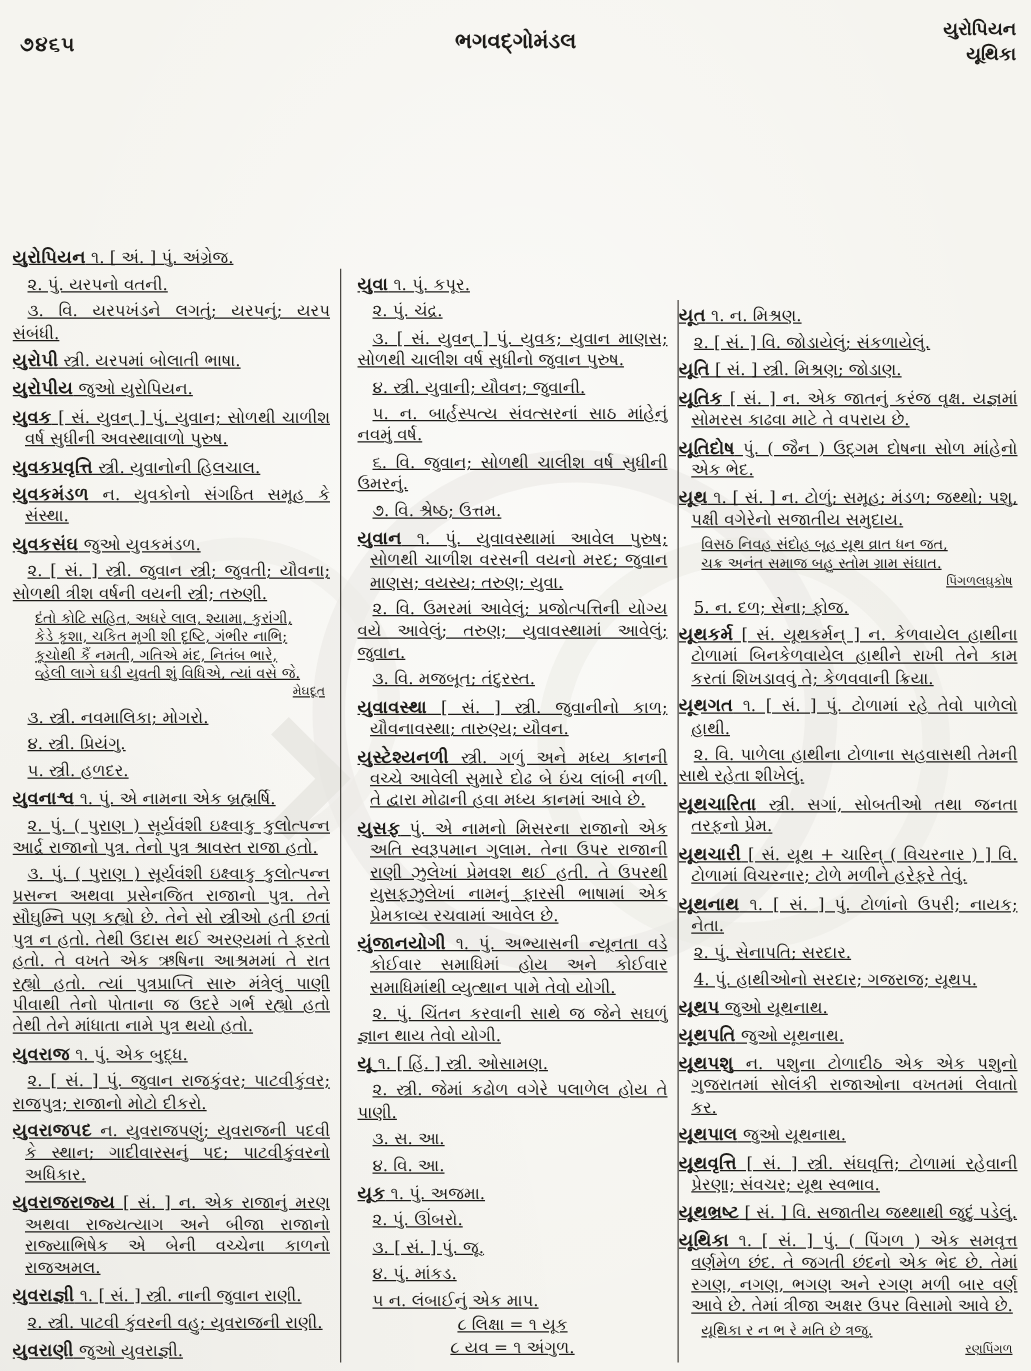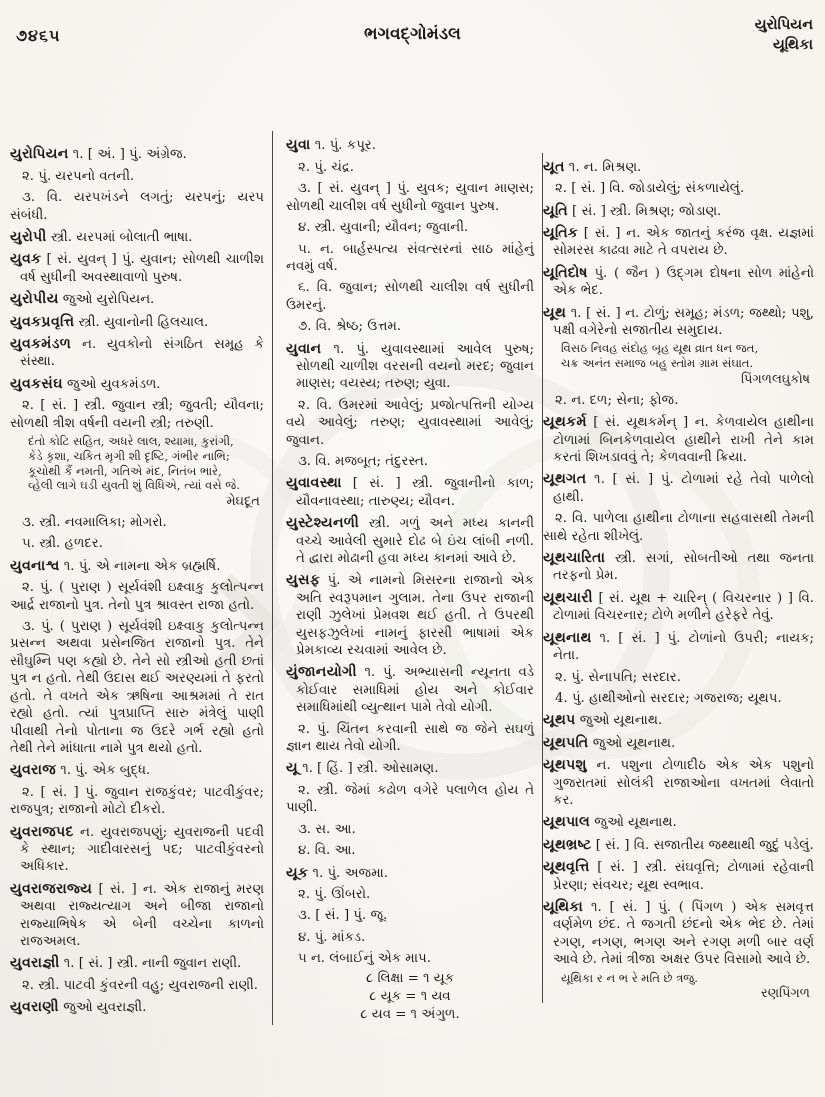--- a/index.html
+++ b/index.html
@@ -27,32 +27,32 @@
   .wm-ring1{left:250px;top:360px;width:420px;height:420px;border:26px solid var(--watermark);border-radius:50%;opacity:.55;}
   .wm-ring2{left:430px;top:430px;width:330px;height:330px;border:22px solid var(--watermark);border-radius:50%;opacity:.45;}
   .wm-chevron{left:196px;top:588px;width:70px;height:70px;border-top:20px solid #e7e6e1;border-right:20px solid #e7e6e1;transform:rotate(45deg);opacity:.8;}
   .wm-swoosh{left:60px;top:430px;width:260px;height:260px;border:18px solid #edece7;border-radius:50%;border-left-color:transparent;border-bottom-color:transparent;transform:rotate(20deg);opacity:.5;}
 
   header{position:relative;height:64px;z-index:2;}
   .pgnum{position:absolute;left:16px;top:26px;font-weight:bold;font-size:16px;letter-spacing:1px;}
   .ptitle{position:absolute;left:0;right:0;top:23px;text-align:center;font-weight:bold;font-size:17px;}
   .guide{position:absolute;right:12px;top:14px;text-align:right;font-weight:bold;font-size:14.5px;line-height:1.35;}
 
-  .cols{position:relative;display:flex;z-index:1;align-items:center;height:1026px;padding:2px 6px 0 10px;}
+  .cols{position:relative;display:flex;z-index:1;align-items:flex-end;height:1026px;padding:2px 6px 0 10px;text-decoration:underline;}
   .col{font-size:13.3px;line-height:17.4px;text-align:justify;overflow:hidden;}
   .col-1{width:262px;padding-right:8px;}
   .col-2{width:270px;border-left:1px solid var(--rule);padding-left:13px;padding-right:8px;}
   .col-3{width:274px;border-left:1px solid var(--rule);padding-left:0;padding-right:2px;}
 
   p.entry{padding-left:10px;text-indent:-10px;margin-top:5px;}
   p.entry b.headword{font-weight:bold;font-size:14.2px;letter-spacing:.3px;}
   p.sense{text-indent:12px;margin-top:4px;}
   .verse{font-size:11.6px;line-height:14.8px;margin:3px 0 2px 18px;text-align:left;}
   .verse .vline{white-space:nowrap;overflow:hidden;}
-  .verse .cite{text-align:right;padding-right:4px;font-size:13px;margin-top:1px;}
+  .verse .cite{text-align:right;padding-right:4px;font-size:10px;margin-top:1px;}
   .measure{margin:2px 0 2px 0;text-align:center;line-height:18px;}
 </style>
 </head>
 <body>
 
 <div class="page">
   <div class="wm wm-ring1"></div>
   <div class="wm wm-ring2"></div>
   <div class="wm wm-swoosh"></div>
   <div class="wm wm-chevron"></div>
@@ -65,34 +65,35 @@
       <div>યૂથિકા</div>
     </div>
   </header>
 
   <main class="cols">
     <section class="col col-1">
         <p class="entry"><b class="headword">યુરોપિયન</b> ૧. [ અં. ] પું. અંગ્રેજ.</p>
         <p class="sense">૨. પું. યરપનો વતની.</p>
         <p class="sense">૩. વિ. યરપખંડને લગતું; યરપનું; યરપ સંબંધી.</p>
         <p class="entry"><b class="headword">યુરોપી</b> સ્ત્રી. યરપમાં બોલાતી ભાષા.</p>
+        <p class="entry"><b class="headword">યુરોપીય</b> જુઓ યુરોપિયન.</p>
         <p class="entry"><b class="headword">યુવક</b> [ સં. યુવન્ ] પું. યુવાન; સોળથી ચાળીશ વર્ષ સુધીની અવસ્થાવાળો પુરુષ.</p>
-        <p class="entry"><b class="headword">યુરોપીય</b> જુઓ યુરોપિયન.</p>
         <p class="entry"><b class="headword">યુવકપ્રવૃત્તિ</b> સ્ત્રી. યુવાનોની હિલચાલ.</p>
         <p class="entry"><b class="headword">યુવકમંડળ</b> ન. યુવકોનો સંગઠિત સમૂહ કે સંસ્થા.</p>
         <p class="entry"><b class="headword">યુવકસંઘ</b> જુઓ યુવકમંડળ.</p>
         <p class="sense">૨. [ સં. ] સ્ત્રી. જુવાન સ્ત્રી; જુવતી; યૌવના; સોળથી ત્રીશ વર્ષની વયની સ્ત્રી; તરુણી.</p>
         <div class="verse">
           <div class="vline">દંતો કોટિ સહિત, અધરે લાલ, શ્યામા, કુરાંગી,</div>
           <div class="vline">કેડે કૃશા, ચકિત મૃગી શી દૃષ્ટિ, ગંભીર નાભિ;</div>
           <div class="vline">કૂચોથી કૈં નમતી, ગતિએ મંદ, નિતંબ ભારે,</div>
           <div class="vline">વ્હેલી લાગે ઘડી યુવતી શું વિધિએ, ત્યાં વસે જે.</div>
           <div class="cite">મેઘદૂત</div>
         </div>
         <p class="sense">૩. સ્ત્રી. નવમાલિકા; મોગરો.</p>
+        <p class="sense">૪. સ્ત્રી. પ્રિયંગુ.</p>
         <p class="sense">૫. સ્ત્રી. હળદર.</p>
         <p class="entry"><b class="headword">યુવનાશ્વ</b> ૧. પું. એ નામના એક બ્રહ્મર્ષિ.</p>
         <p class="sense">૨. પું. ( પુરાણ ) સૂર્યવંશી ઇક્ષ્વાકુ કુલોત્પન્ન આર્દ્ર રાજાનો પુત્ર. તેનો પુત્ર શ્રાવસ્ત રાજા હતો.</p>
         <p class="sense">૩. પું. ( પુરાણ ) સૂર્યવંશી ઇક્ષ્વાકુ કુલોત્પન્ન પ્રસન્ન અથવા પ્રસેનજિત રાજાનો પુત્ર. તેને સૌઘુમ્નિ પણ કહ્યો છે. તેને સો સ્ત્રીઓ હતી છતાં પુત્ર ન હતો. તેથી ઉદાસ થઈ અરણ્યમાં તે ફરતો હતો. તે વખતે એક ઋષિના આશ્રમમાં તે રાત રહ્યો હતો. ત્યાં પુત્રપ્રાપ્તિ સારુ મંત્રેલું પાણી પીવાથી તેનો પોતાના જ ઉદરે ગર્ભ રહ્યો હતો તેથી તેને માંધાતા નામે પુત્ર થયો હતો.</p>
         <p class="entry"><b class="headword">યુવરાજ</b> ૧. પું. એક બુદ્ધ.</p>
         <p class="sense">૨. [ સં. ] પું. જુવાન રાજકુંવર; પાટવીકુંવર; રાજપુત્ર; રાજાનો મોટો દીકરો.</p>
         <p class="entry"><b class="headword">યુવરાજપદ</b> ન. યુવરાજપણું; યુવરાજની પદવી કે સ્થાન; ગાદીવારસનું પદ; પાટવીકુંવરનો અધિકાર.</p>
         <p class="entry"><b class="headword">યુવરાજરાજ્ય</b> [ સં. ] ન. એક રાજાનું મરણ અથવા રાજ્યત્યાગ અને બીજા રાજાનો રાજ્યાભિષેક એ બેની વચ્ચેના કાળનો રાજઅમલ.</p>
         <p class="entry"><b class="headword">યુવરાજ્ઞી</b> ૧. [ સં. ] સ્ત્રી. નાની જુવાન રાણી.</p>
         <p class="sense">૨. સ્ત્રી. પાટવી કુંવરની વહુ; યુવરાજની રાણી.</p>
@@ -118,51 +119,50 @@
         <p class="sense">૨. સ્ત્રી. જેમાં કઢોળ વગેરે પલાળેલ હોય તે પાણી.</p>
         <p class="sense">૩. સ. આ.</p>
         <p class="sense">૪. વિ. આ.</p>
         <p class="entry"><b class="headword">યૂક</b> ૧. પું. અજમા.</p>
         <p class="sense">૨. પું. ઊંબરો.</p>
         <p class="sense">૩. [ સં. ] પું. જૂ.</p>
         <p class="sense">૪. પું. માંકડ.</p>
         <p class="sense">૫ ન. લંબાઈનું એક માપ.</p>
         <div class="measure">
           <div>૮ લિક્ષા = ૧ યૂક</div>
-          <div>૮ યૂક = ૧ યવ</div>
           <div>૮ યવ = ૧ અંગુળ.</div>
         </div>
       </section>
     <section class="col col-3">
         <p class="entry"><b class="headword">યૂત</b> ૧. ન. મિશ્રણ.</p>
         <p class="sense">૨. [ સં. ] વિ. જોડાયેલું; સંકળાયેલું.</p>
         <p class="entry"><b class="headword">યૂતિ</b> [ સં. ] સ્ત્રી. મિશ્રણ; જોડાણ.</p>
         <p class="entry"><b class="headword">યૂતિક</b> [ સં. ] ન. એક જાતનું કરંજ વૃક્ષ. યજ્ઞમાં સોમરસ કાઢવા માટે તે વપરાય છે.</p>
         <p class="entry"><b class="headword">યૂતિદોષ</b> પું. ( જૈન ) ઉદ્ગમ દોષના સોળ માંહેનો એક ભેદ.</p>
         <p class="entry"><b class="headword">યૂથ</b> ૧. [ સં. ] ન. ટોળું; સમૂહ; મંડળ; જથ્થો; પશુ, પક્ષી વગેરેનો સજાતીય સમુદાય.</p>
         <div class="verse">
           <div class="vline">વિસઠ નિવહ સંદોહ બૃહ યૂથ વ્રાત ધન જત,</div>
           <div class="vline">ચક્ર અનંત સમાજ બહુ સ્તોમ ગ્રામ સંઘાત.</div>
           <div class="cite">પિંગળલઘુકોષ</div>
         </div>
-        <p class="sense">૨. ન. દળ; સેના; ફોજ.</p>
+        <p class="sense">5. ન. દળ; સેના; ફોજ.</p>
         <p class="entry"><b class="headword">યૂથકર્મ</b> [ સં. યૂથકર્મન્ ] ન. કેળવાયેલ હાથીના ટોળામાં બિનકેળવાયેલ હાથીને રાખી તેને કામ કરતાં શિખડાવવું તે; કેળવવાની ક્રિયા.</p>
         <p class="entry"><b class="headword">યૂથગત</b> ૧. [ સં. ] પું. ટોળામાં રહે તેવો પાળેલો હાથી.</p>
         <p class="sense">૨. વિ. પાળેલા હાથીના ટોળાના સહવાસથી તેમની સાથે રહેતા શીખેલું.</p>
         <p class="entry"><b class="headword">યૂથચારિતા</b> સ્ત્રી. સગાં, સોબતીઓ તથા જનતા તરફનો પ્રેમ.</p>
         <p class="entry"><b class="headword">યૂથચારી</b> [ સં. યૂથ + ચારિન્ ( વિચરનાર ) ] વિ. ટોળામાં વિચરનાર; ટોળે મળીને હરેફરે તેવું.</p>
         <p class="entry"><b class="headword">યૂથનાથ</b> ૧. [ સં. ] પું. ટોળાંનો ઉપરી; નાયક; નેતા.</p>
         <p class="sense">૨. પું. સેનાપતિ; સરદાર.</p>
         <p class="sense">4. પું. હાથીઓનો સરદાર; ગજરાજ; યૂથપ.</p>
         <p class="entry"><b class="headword">યૂથપ</b> જુઓ યૂથનાથ.</p>
         <p class="entry"><b class="headword">યૂથપતિ</b> જુઓ યૂથનાથ.</p>
         <p class="entry"><b class="headword">યૂથપશુ</b> ન. પશુના ટોળાદીઠ એક એક પશુનો ગુજરાતમાં સોલંકી રાજાઓના વખતમાં લેવાતો કર.</p>
         <p class="entry"><b class="headword">યૂથપાલ</b> જુઓ યૂથનાથ.</p>
+        <p class="entry"><b class="headword">યૂથવૃત્તિ</b> [ સં. ] સ્ત્રી. સંઘવૃત્તિ; ટોળામાં રહેવાની પ્રેરણા; સંવચર; યૂથ સ્વભાવ.</p>
         <p class="entry"><b class="headword">યૂથભ્રષ્ટ</b> [ સં. ] વિ. સજાતીય જથ્થાથી જુદું પડેલું.</p>
-        <p class="entry"><b class="headword">યૂથવૃત્તિ</b> [ સં. ] સ્ત્રી. સંઘવૃત્તિ; ટોળામાં રહેવાની પ્રેરણા; સંવચર; યૂથ સ્વભાવ.</p>
         <p class="entry"><b class="headword">યૂથિકા</b> ૧. [ સં. ] પું. ( પિંગળ ) એક સમવૃત્ત વર્ણમેળ છંદ. તે જગતી છંદનો એક ભેદ છે. તેમાં રગણ, નગણ, ભગણ અને રગણ મળી બાર વર્ણ આવે છે. તેમાં ત્રીજા અક્ષર ઉપર વિસામો આવે છે.</p>
         <div class="verse">
           <div class="vline">યૂથિકા ર ન ભ રે મતિ છે ત્રજુ.</div>
           <div class="cite">રણપિંગળ</div>
         </div>
       </section>
   </main>
 </div>
 
 </body></html>

